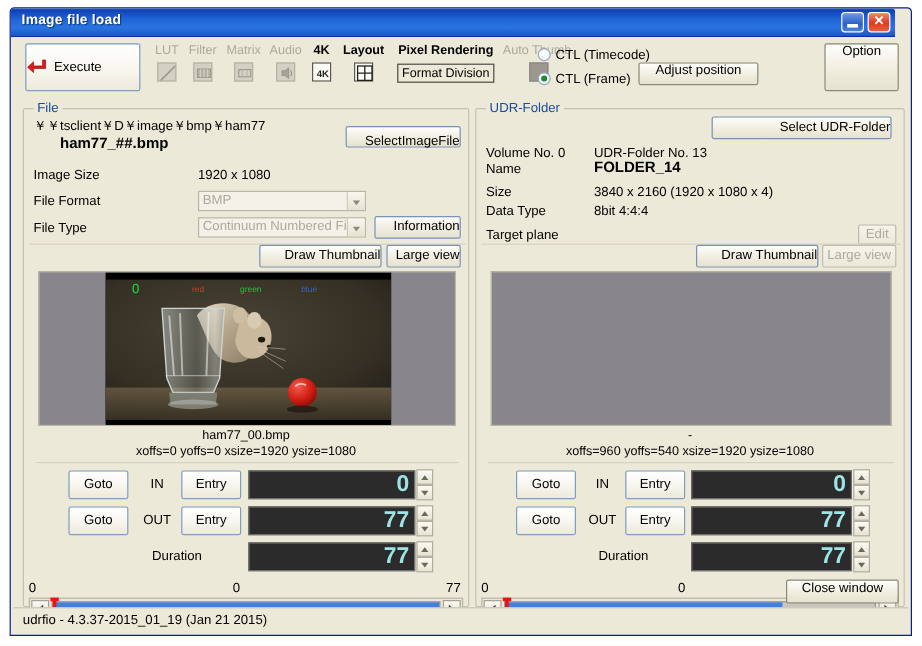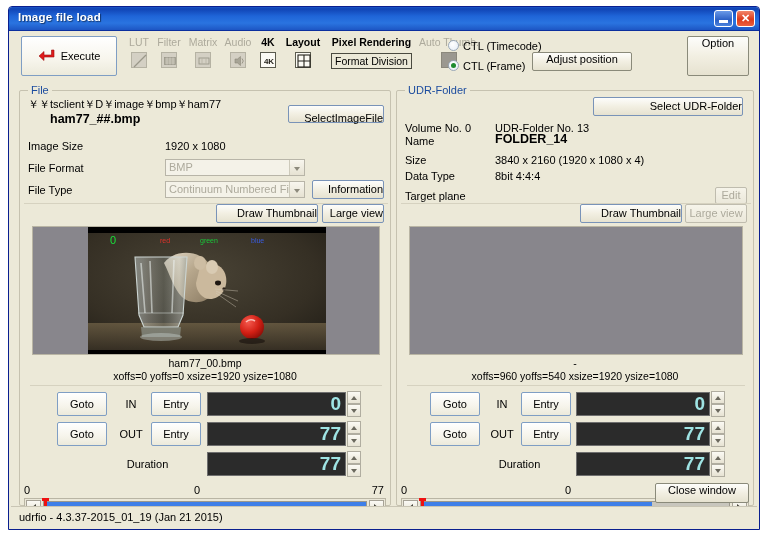--- a/index.html
+++ b/index.html
@@ -19,21 +19,21 @@
     position: absolute;
     left: 8px; top: 6px;
     width: 752px; height: 524px;
     border: 1px solid #0a1f8f;
     background: #ece9d8;
     box-sizing: border-box;
     border-radius: 4px 4px 0 0;
   }
   .titlebar {
     position: absolute;
-    left: 0; top: 0; right: 0;
+    left: 0; top: 0; right: 13px;
     height: 23px;
     background: linear-gradient(to bottom,
        #1b57c8 0%, #1044b5 8%, #1f65d8 40%, #2a74e0 70%, #1d56c4 100%);
     border-radius: 3px 3px 0 0;
     border-bottom: 1px solid #0b2f9e;
   }
   .titlebar .title {
     position: absolute;
     left: 9px; top: 4px;
     color: #ffffff;
@@ -97,21 +97,21 @@
   .btn.blueframe { border: 1px solid #7993b8; text-align: right; }
   .btn.disabled { color:#adaa9c; border-color:#bfbcae; cursor: default;
      background: linear-gradient(to bottom,#f6f4ea,#ebe8da); }
 
   #execute-button {
     position: absolute;
     left: 10px; top: 5px;
     width: 96px; height: 40px;
     background: linear-gradient(to bottom,#ffffff 0%, #f7f5ec 60%, #eceadb 100%);
     border: 1px solid #7f9ec4;
-    display: flex; align-items: center; justify-content: center;
+    display: flex; align-items: center; 
     gap: 6px;
   }
   .enter-arrow {
     position: relative;
     width: 17px; height: 15px;
     flex: none;
   }
   .enter-arrow svg { display:block; }
   #execute-label { font-size: 11px; }
 

